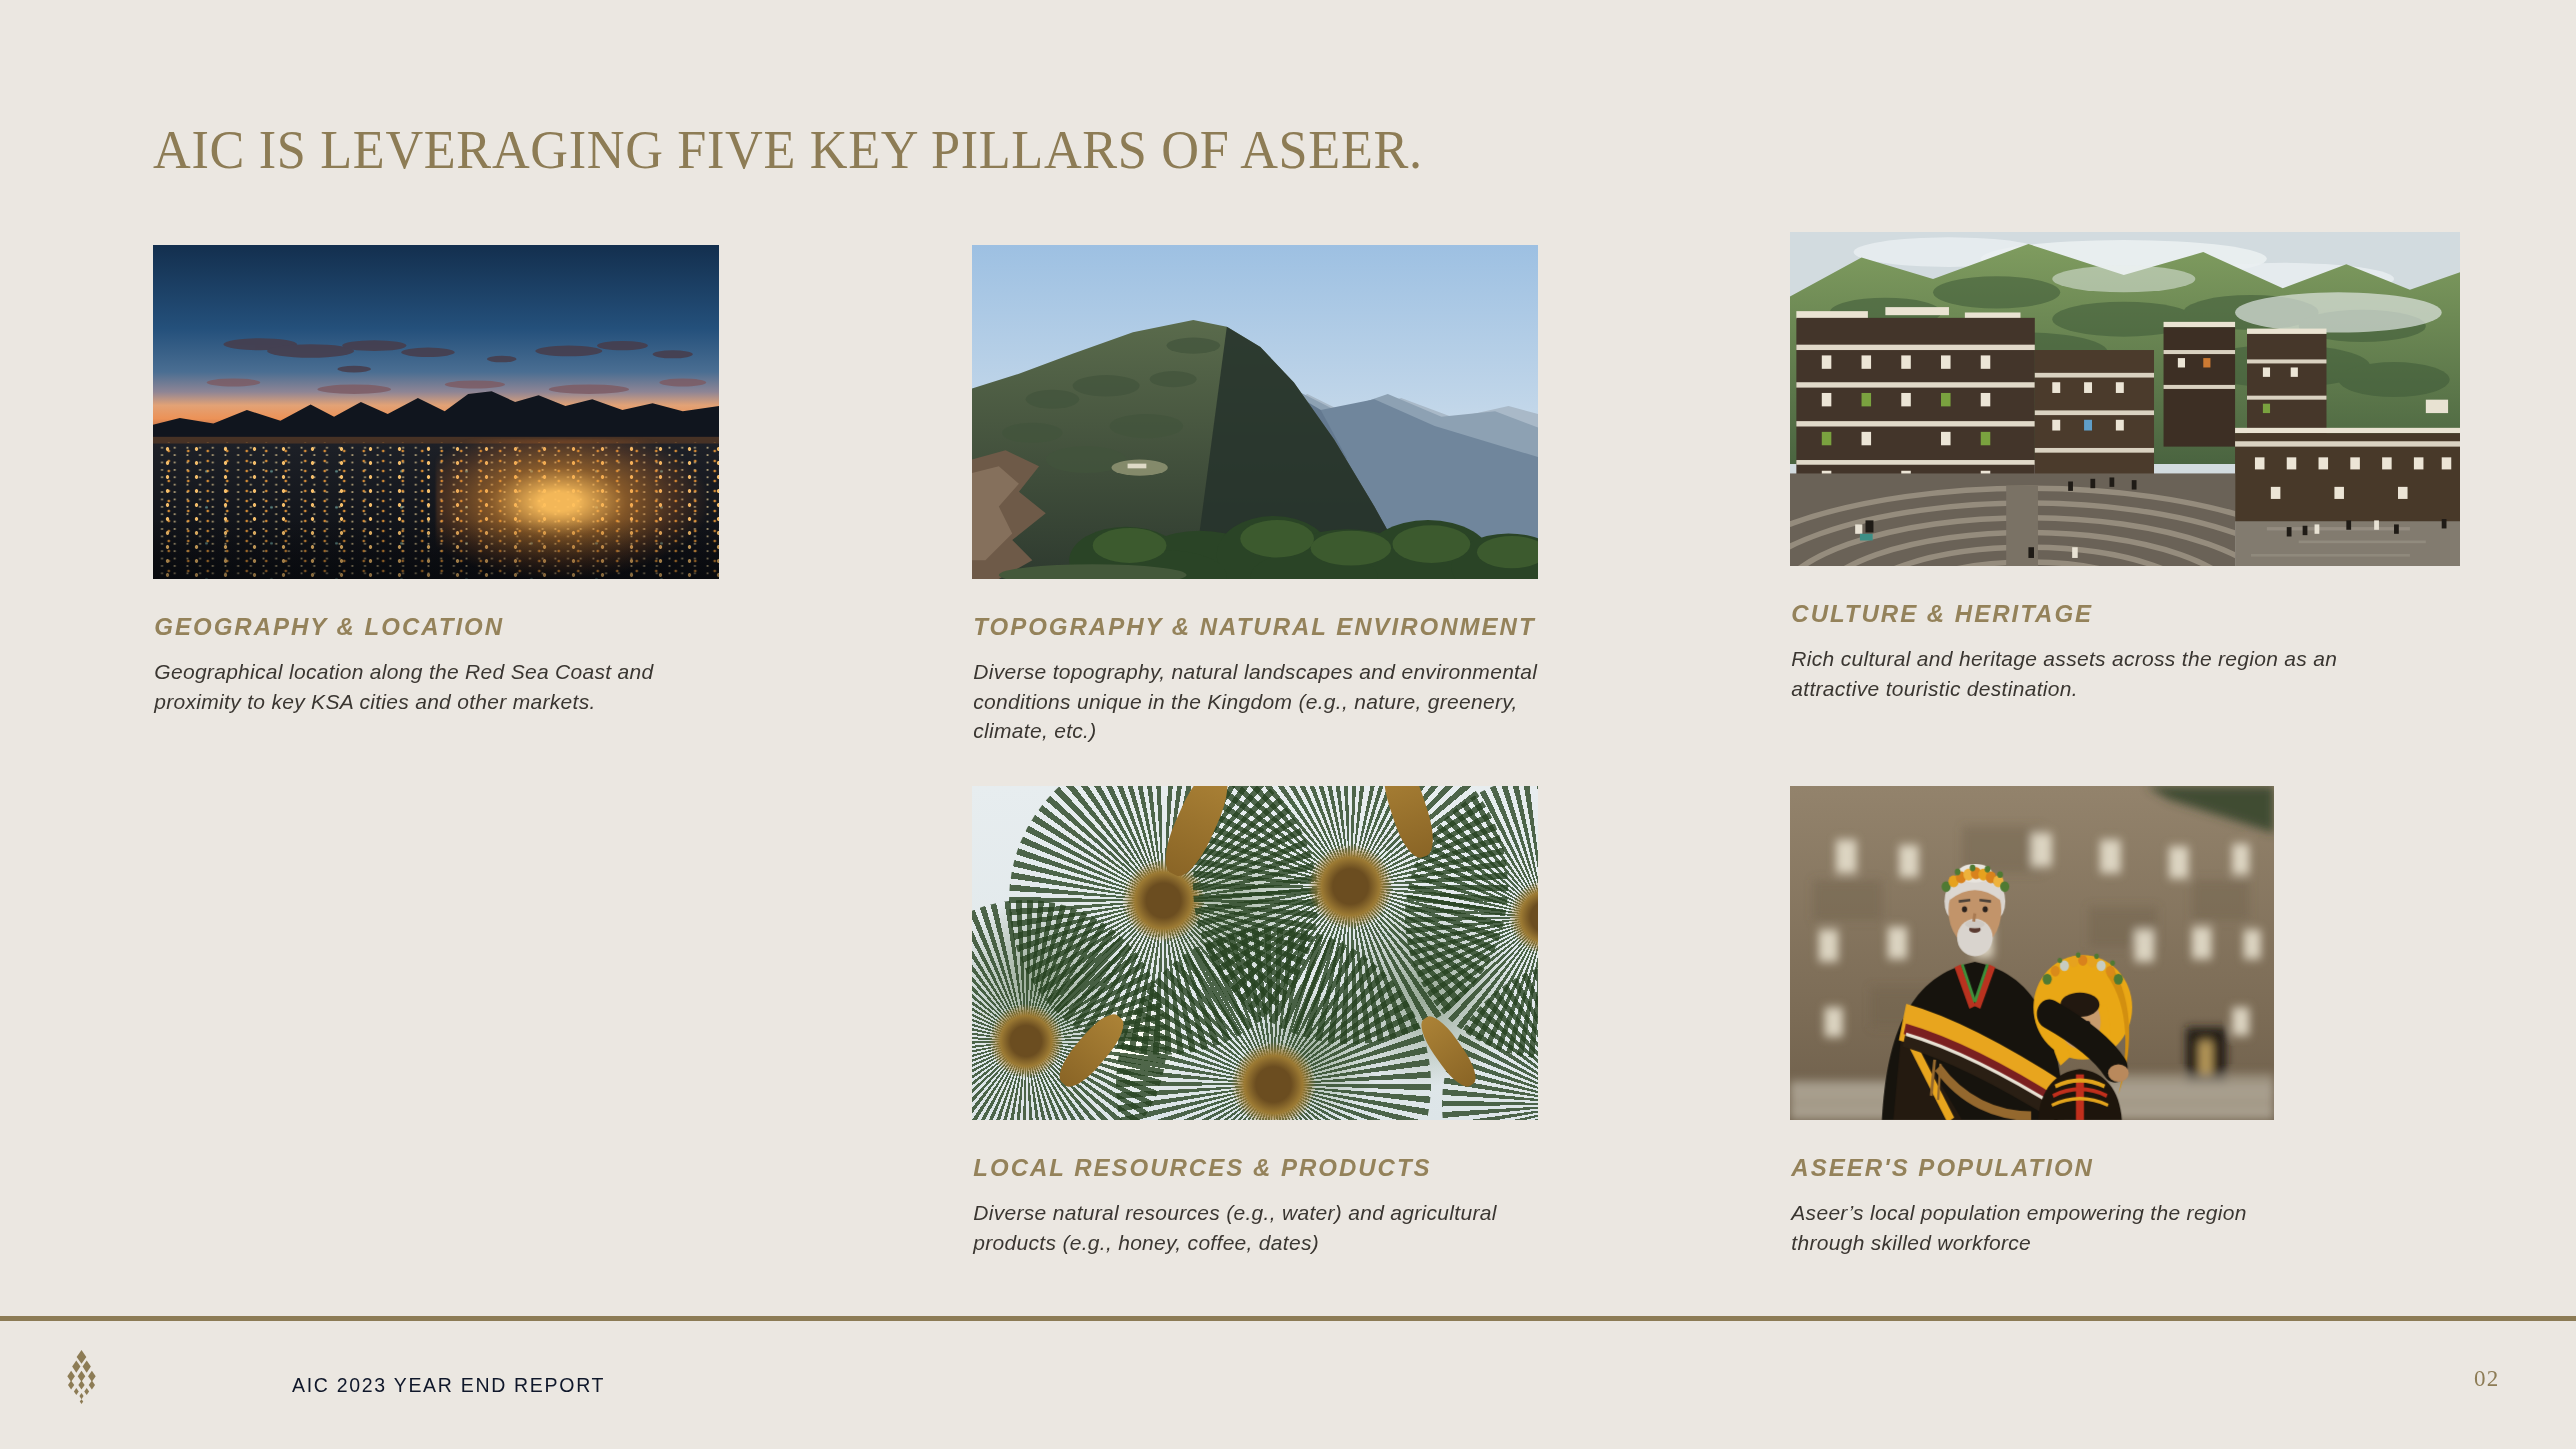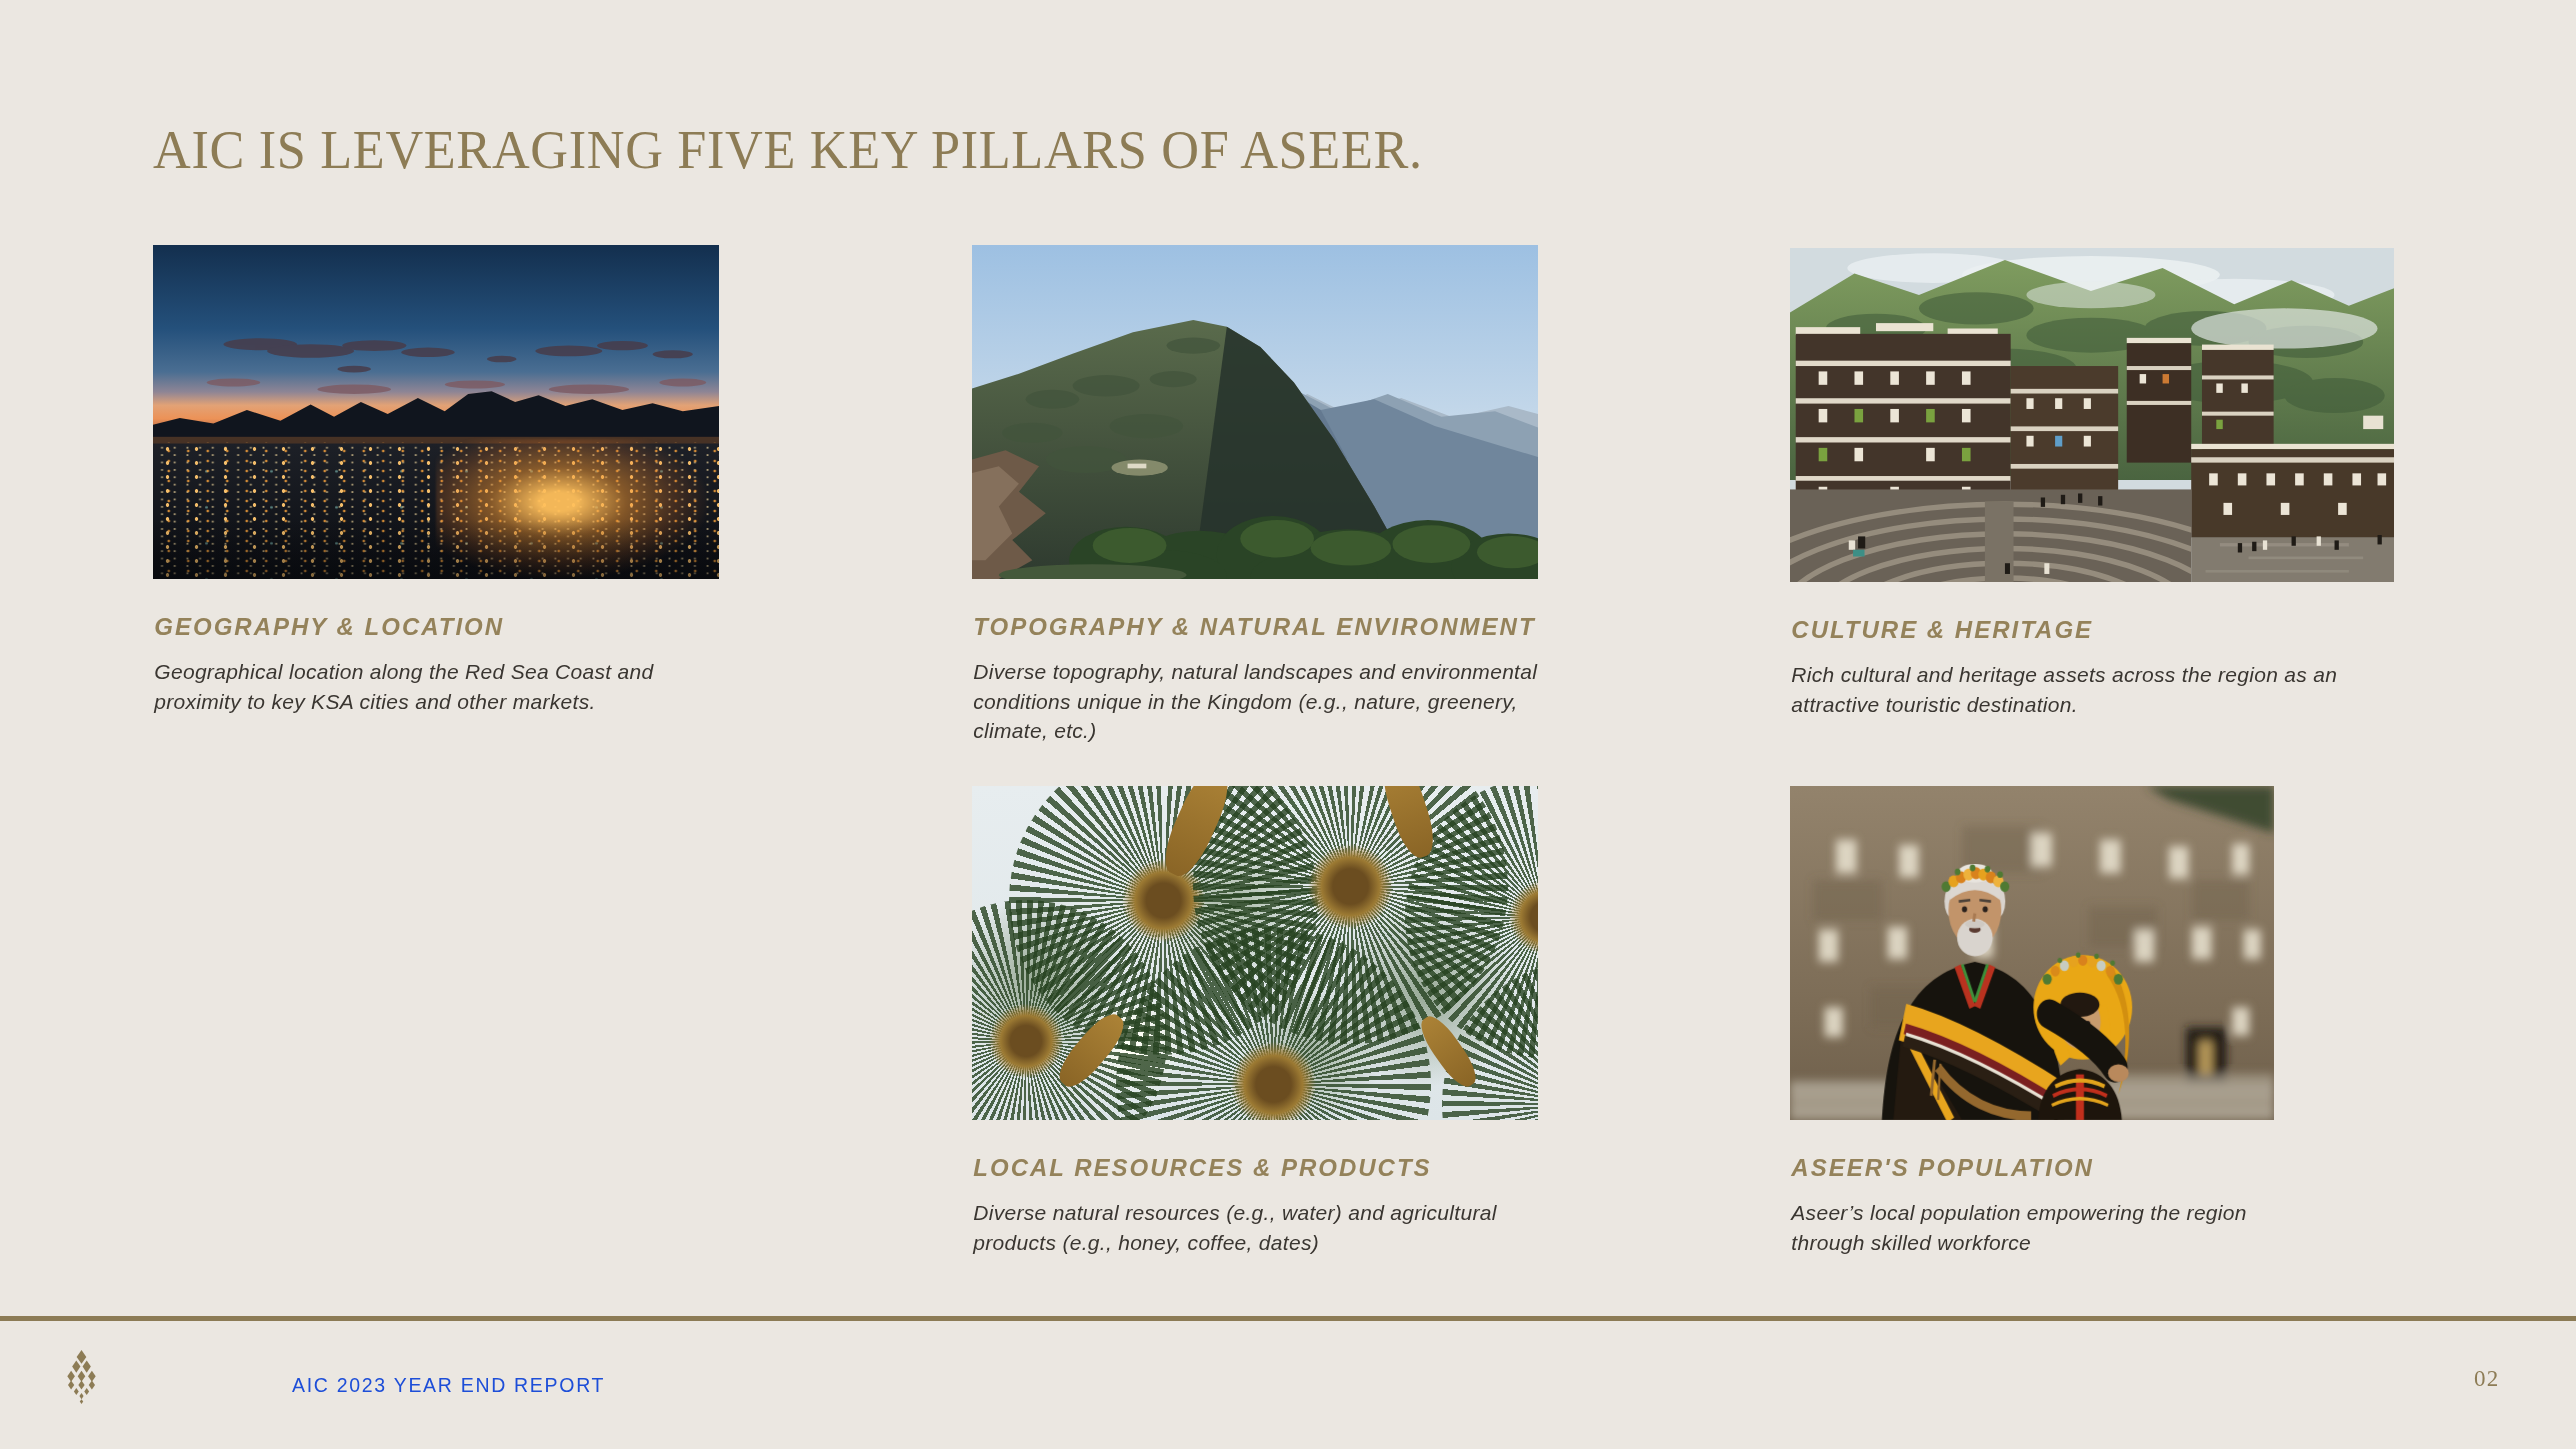--- a/index.html
+++ b/index.html
@@ -11,21 +11,21 @@
     position:absolute;left:153px;top:122px;margin:0;
     font-family:"Liberation Serif","DejaVu Serif",serif;
     font-weight:400;font-size:55px;line-height:1.0;color:#8D7C55;
     letter-spacing:0.7px;white-space:nowrap;
     transform:scaleX(.95);transform-origin:left top;
   }
 
   .card{position:absolute;width:566px;font-style:italic;}
   #card1{left:153px;top:245px;}
   #card2{left:972px;top:245px;}
-  #card3{left:1790px;top:248px;width:604px;}
+  #card3{left:1790px;top:232px;width:670px;}
   #card4{left:972px;top:786px;}
   #card5{left:1790px;top:786px;width:484px;}
 
   .photo{position:relative;width:100%;height:334px;overflow:hidden;background:#cfcac2;}
   .photo svg{position:absolute;inset:0;width:100%;height:100%;display:block;}
 
   .card h2{
     margin:34px 0 0 1.3px;font-size:24px;font-weight:700;
     letter-spacing:2px;color:#94825A;white-space:nowrap;
   }
@@ -37,21 +37,21 @@
   #card2 p{max-width:604px;}
   #card3 p{max-width:590px;}
   #card4 p{max-width:631px;}
   #card5 p{max-width:537px;}
 
   
   .footer-line{position:absolute;left:0;top:1316px;width:2576px;height:5.4px;background:#8C7B55;}
   .footer-logo{position:absolute;left:64px;top:1350px;width:35px;height:54px;}
   .footer-label{
     position:absolute;left:292px;top:1374px;margin:0;
-    font-size:19.5px;letter-spacing:1.7px;color:#1d4ed8;font-weight:400;white-space:nowrap;
+    font-size:19.5px;letter-spacing:1.7px;color:#0f172a;font-weight:400;white-space:nowrap;
   }
   .page-number{
     position:absolute;left:2474px;top:1366px;margin:0;
     font-family:"Liberation Serif","DejaVu Serif",serif;
     font-size:23px;letter-spacing:1.3px;color:#8D7C55;
   }
 
   
   .city-lights{
     position:absolute;left:0;right:0;bottom:0;height:41%;

